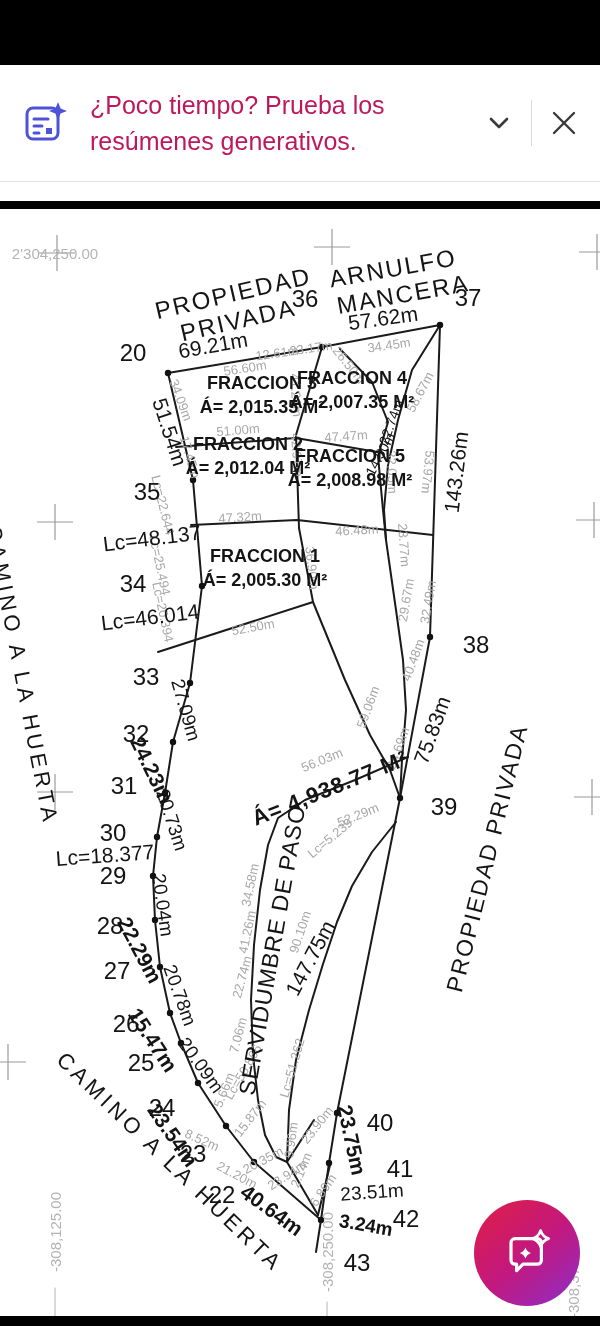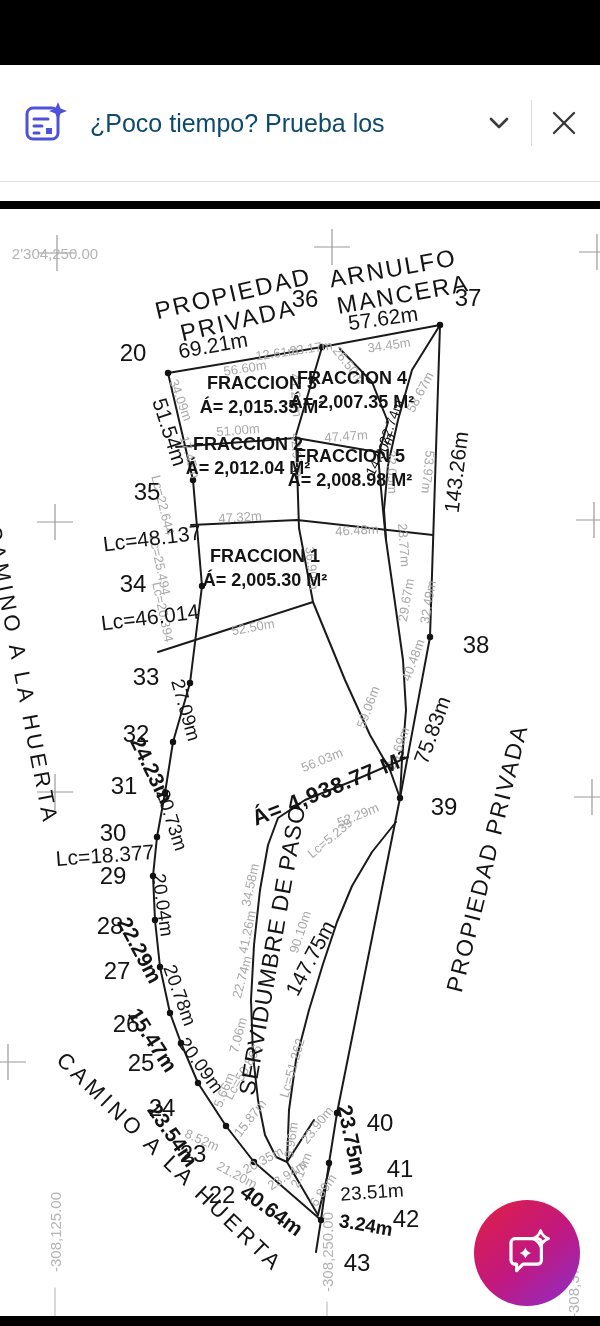--- a/index.html
+++ b/index.html
@@ -2,21 +2,21 @@
 <html><head>
 <meta charset="utf-8">
 <style>
   html,body{margin:0;padding:0;background:#fff;}
   #screen{position:relative;width:600px;height:1326px;background:#fff;overflow:hidden;
           font-family:"Liberation Sans",sans-serif;}
   .statusbar{position:absolute;left:0;top:0;width:600px;height:65px;background:#000;}
   .banner{position:absolute;left:0;top:65px;width:600px;height:116px;background:#fff;
           border-bottom:1px solid #e2e2e2;display:flex;align-items:center;}
   .banner-icon{width:46px;height:46px;margin-left:22px;flex:0 0 auto;}
-  .banner-text{margin-left:22px;font-size:25px;line-height:36px;color:#0c4a6e;flex:1 1 auto;}
+  .banner-text{margin-left:22px;font-size:25px;line-height:36px;color:#be185d;flex:1 1 auto;}
   .chev-btn,.close-btn{background:none;border:none;padding:0;width:52px;height:52px;
           display:flex;align-items:center;justify-content:center;cursor:pointer;flex:0 0 auto;}
   .vdiv{width:1px;height:46px;background:#d9d9d9;margin:0 6px;flex:0 0 auto;}
   .close-btn{margin-right:10px;}
   .sheet-top,.sheet-bottom{position:absolute;left:0;width:600px;background:#000;}
   .sheet-top{top:201px;height:8px;}
   .sheet-bottom{top:1316px;height:10px;}
   #map-svg{position:absolute;left:0;top:210px;}
   #map-svg text{text-anchor:middle;dominant-baseline:central;
       font-family:"Liberation Sans",sans-serif;}
@@ -44,20 +44,21 @@
         <rect x="5" y="8" width="31" height="31" rx="6" fill="none" stroke="#4e52d8" stroke-width="3"></rect>
         <line x1="12" y1="19" x2="26" y2="19" stroke="#4e52d8" stroke-width="3" stroke-linecap="round"></line>
         <line x1="12" y1="26" x2="20" y2="26" stroke="#4e52d8" stroke-width="3" stroke-linecap="round"></line>
         <line x1="12" y1="33" x2="17" y2="33" stroke="#4e52d8" stroke-width="3" stroke-linecap="round"></line>
         <rect x="24" y="28" width="6" height="6" fill="#4e52d8"></rect>
         <path d="M36 2 L38.6 8.4 L45 11 L38.6 13.6 L36 20 L33.4 13.6 L27 11 L33.4 8.4 Z" fill="#4e52d8"></path>
       </svg>
     </div>
     <div class="banner-text">
       <span>¿Poco tiempo? Prueba los</span><br>
+      <span>resúmenes generativos.</span>
     </div>
     <button class="chev-btn">
       <svg width="30" height="30" viewBox="0 0 30 30">
         <polyline points="7,11 15,19 23,11" fill="none" stroke="#3a3a3a" stroke-width="2.6" stroke-linecap="round" stroke-linejoin="round"></polyline>
       </svg>
     </button>
     <div class="vdiv"></div>
     <button class="close-btn">
       <svg width="28" height="28" viewBox="0 0 28 28">
         <line x1="4" y1="4" x2="24" y2="24" stroke="#3a3a3a" stroke-width="2.4" stroke-linecap="round"></line>

